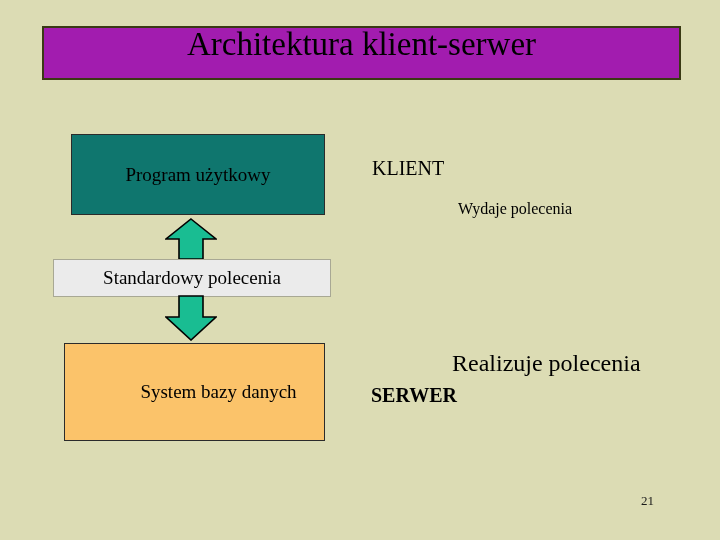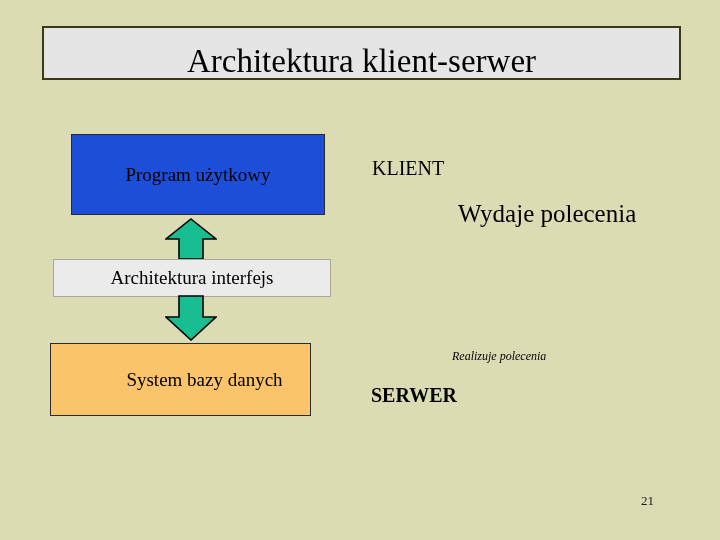--- a/index.html
+++ b/index.html
@@ -22,25 +22,25 @@
     height: 540px;
   }
 
   
   .title-box {
     position: absolute;
     left: 42px;
     top: 26px;
     width: 639px;
     height: 54px;
-    background: #e5e5e5;
+    background: #a21caf;
     border: 2px solid #3a3a14;
     box-sizing: border-box;
     display: flex;
-    align-items: flex-end;
+    align-items: flex-start;
     justify-content: center;
   }
   .title-text {
     font-size: 33px;
     color: #000000;
     line-height: 1;
     white-space: nowrap;
   }
 
   
@@ -50,38 +50,38 @@
     display: flex;
     align-items: center;
     justify-content: center;
     color: #000000;
   }
   .box-program {
     left: 71px;
     top: 134px;
     width: 254px;
     height: 81px;
-    background: #1d4ed8;
+    background: #0f766e;
     border: 1.5px solid #2b2b2b;
     font-size: 19px;
   }
   .box-interface {
     left: 53px;
     top: 259px;
     width: 278px;
     height: 38px;
     background: #ebebeb;
     border: 1px solid #a8a894;
     font-size: 19px;
   }
   .box-database {
-    left: 50px;
+    left: 64px;
     top: 343px;
     width: 261px;
-    height: 73px;
+    height: 98px;
     background: #fbc36a;
     border: 1.5px solid #2b2b2b;
     font-size: 19px;
     padding-left: 48px;
   }
 
   
   .arrow {
     position: absolute;
     width: 52px;
@@ -111,27 +111,26 @@
     text-align: center;
   }
   .label-klient {
     left: 372px;
     top: 157px;
     font-size: 20px;
   }
   .label-wydaje {
     left: 458px;
     top: 200px;
-    font-size: 25px;
+    font-size: 16px;
   }
   .label-realizuje {
     left: 452px;
     top: 350px;
-    font-size: 12px;
-    font-style: italic;
+    font-size: 24px;
   }
   .label-serwer {
     left: 371px;
     top: 384px;
     font-size: 20px;
     font-weight: bold;
   }
 
   
   .page-number {
@@ -155,21 +154,21 @@
     <span>Program użytkowy</span>
   </div>
 
   <div class="arrow arrow-up">
     <svg viewBox="0 0 52 42" preserveAspectRatio="none">
       <polygon points="26,1 51,21 38,21 38,41 14,41 14,21 1,21" fill="#19bd92" stroke="#000000" stroke-width="1.6" stroke-linejoin="miter"></polygon>
     </svg>
   </div>
 
   <div class="node-box box-interface">
-    <span>Architektura interfejs</span>
+    <span>Standardowy polecenia</span>
   </div>
 
   <div class="arrow arrow-down">
     <svg viewBox="0 0 52 46" preserveAspectRatio="none">
       <polygon points="14,1 38,1 38,22 51,22 26,45 1,22 14,22" fill="#19bd92" stroke="#000000" stroke-width="1.6" stroke-linejoin="miter"></polygon>
     </svg>
   </div>
 
   <div class="node-box box-database">
     <span>System bazy danych</span>

